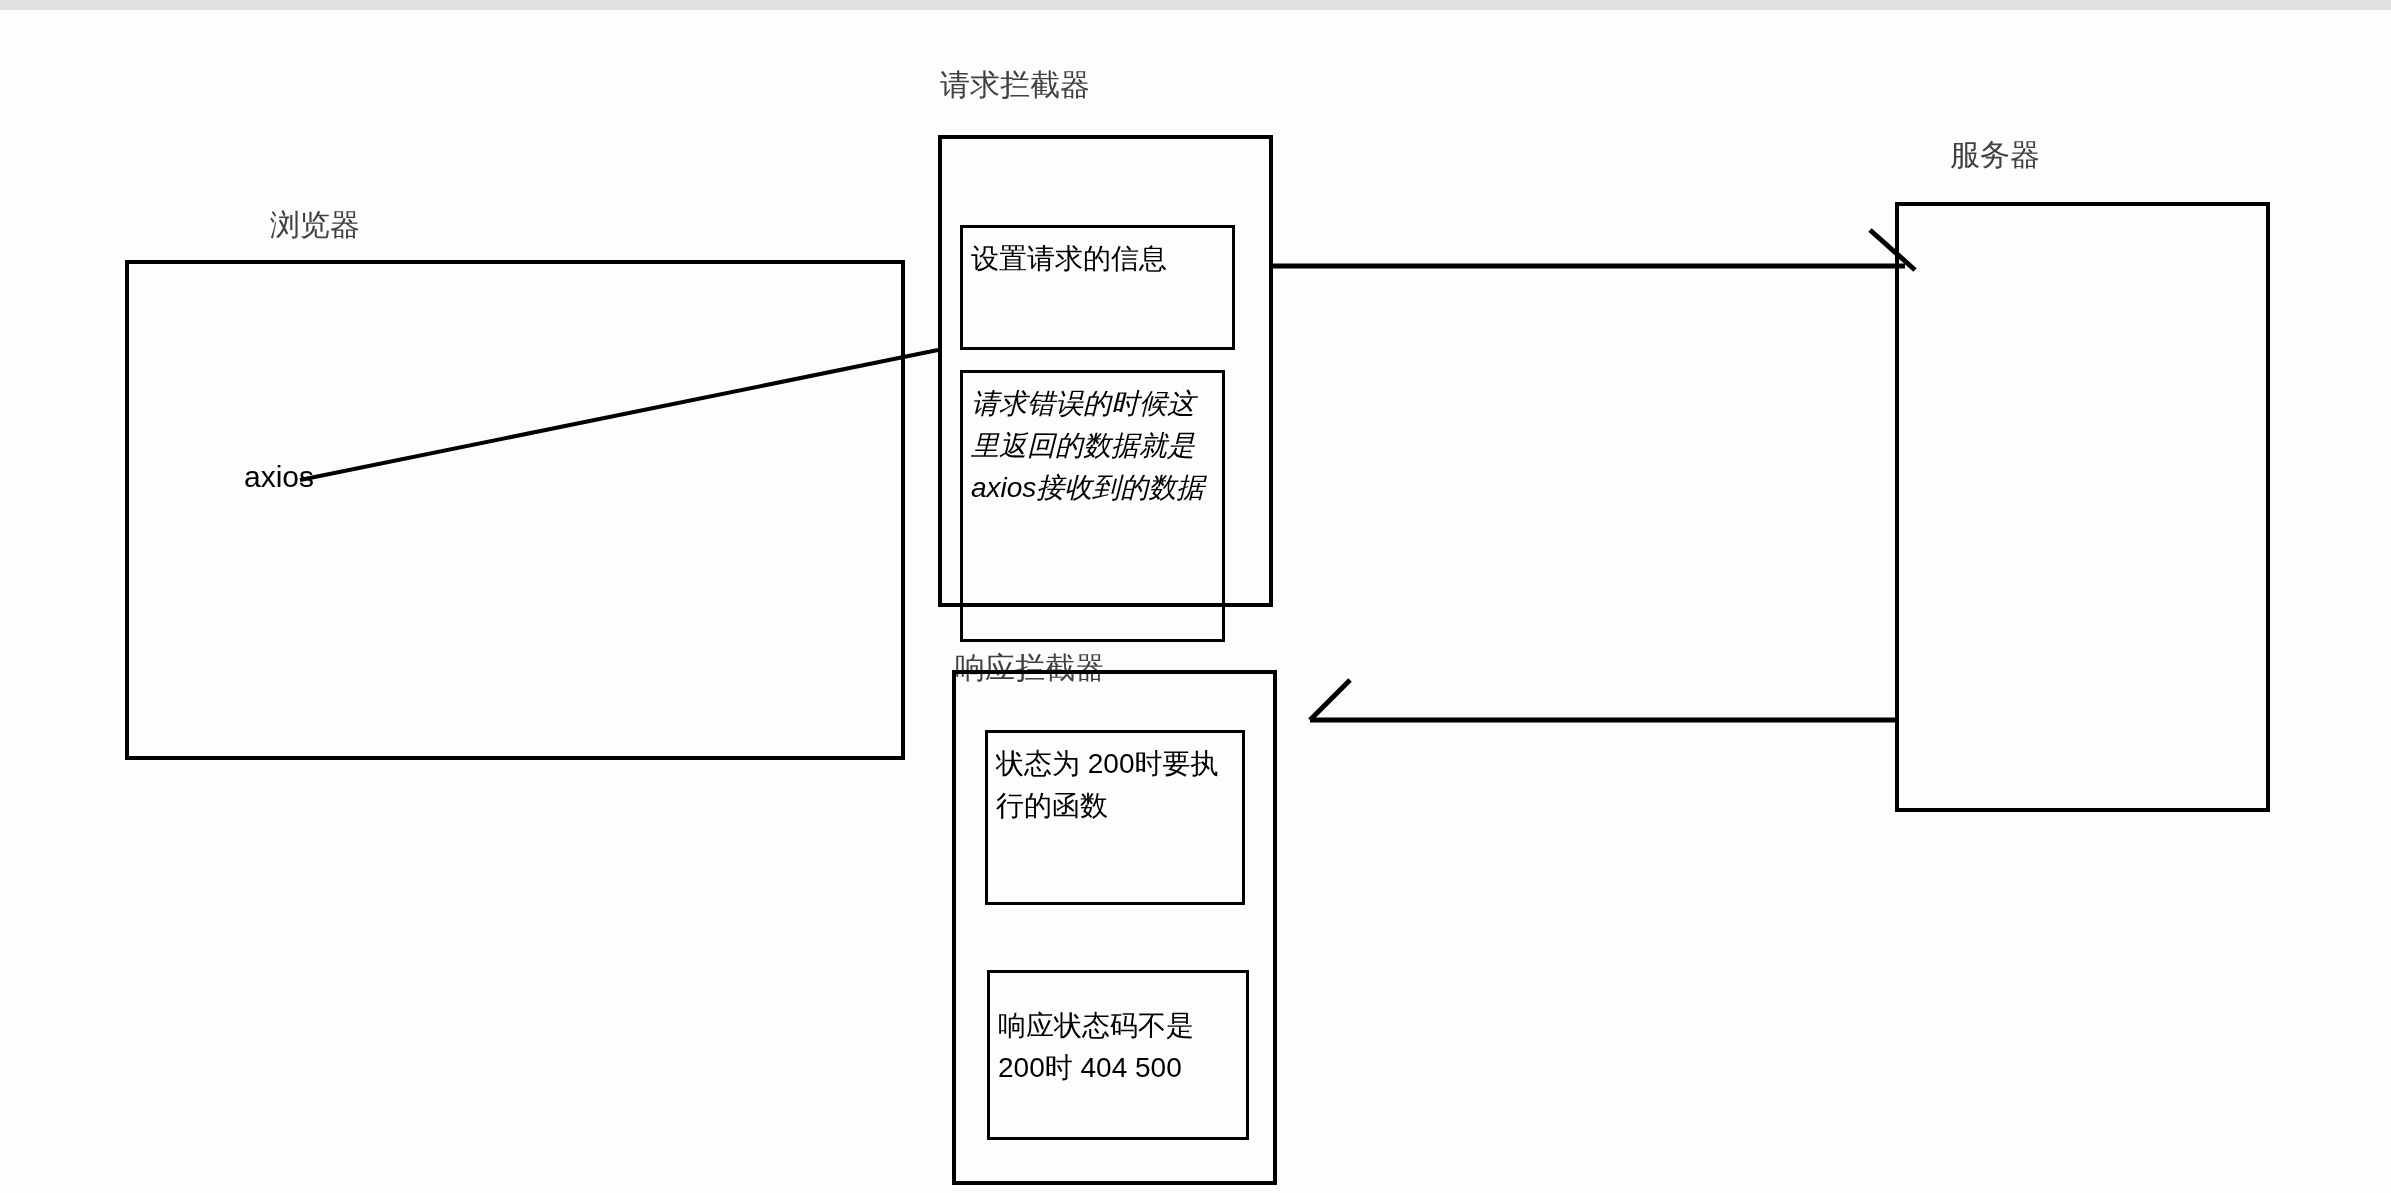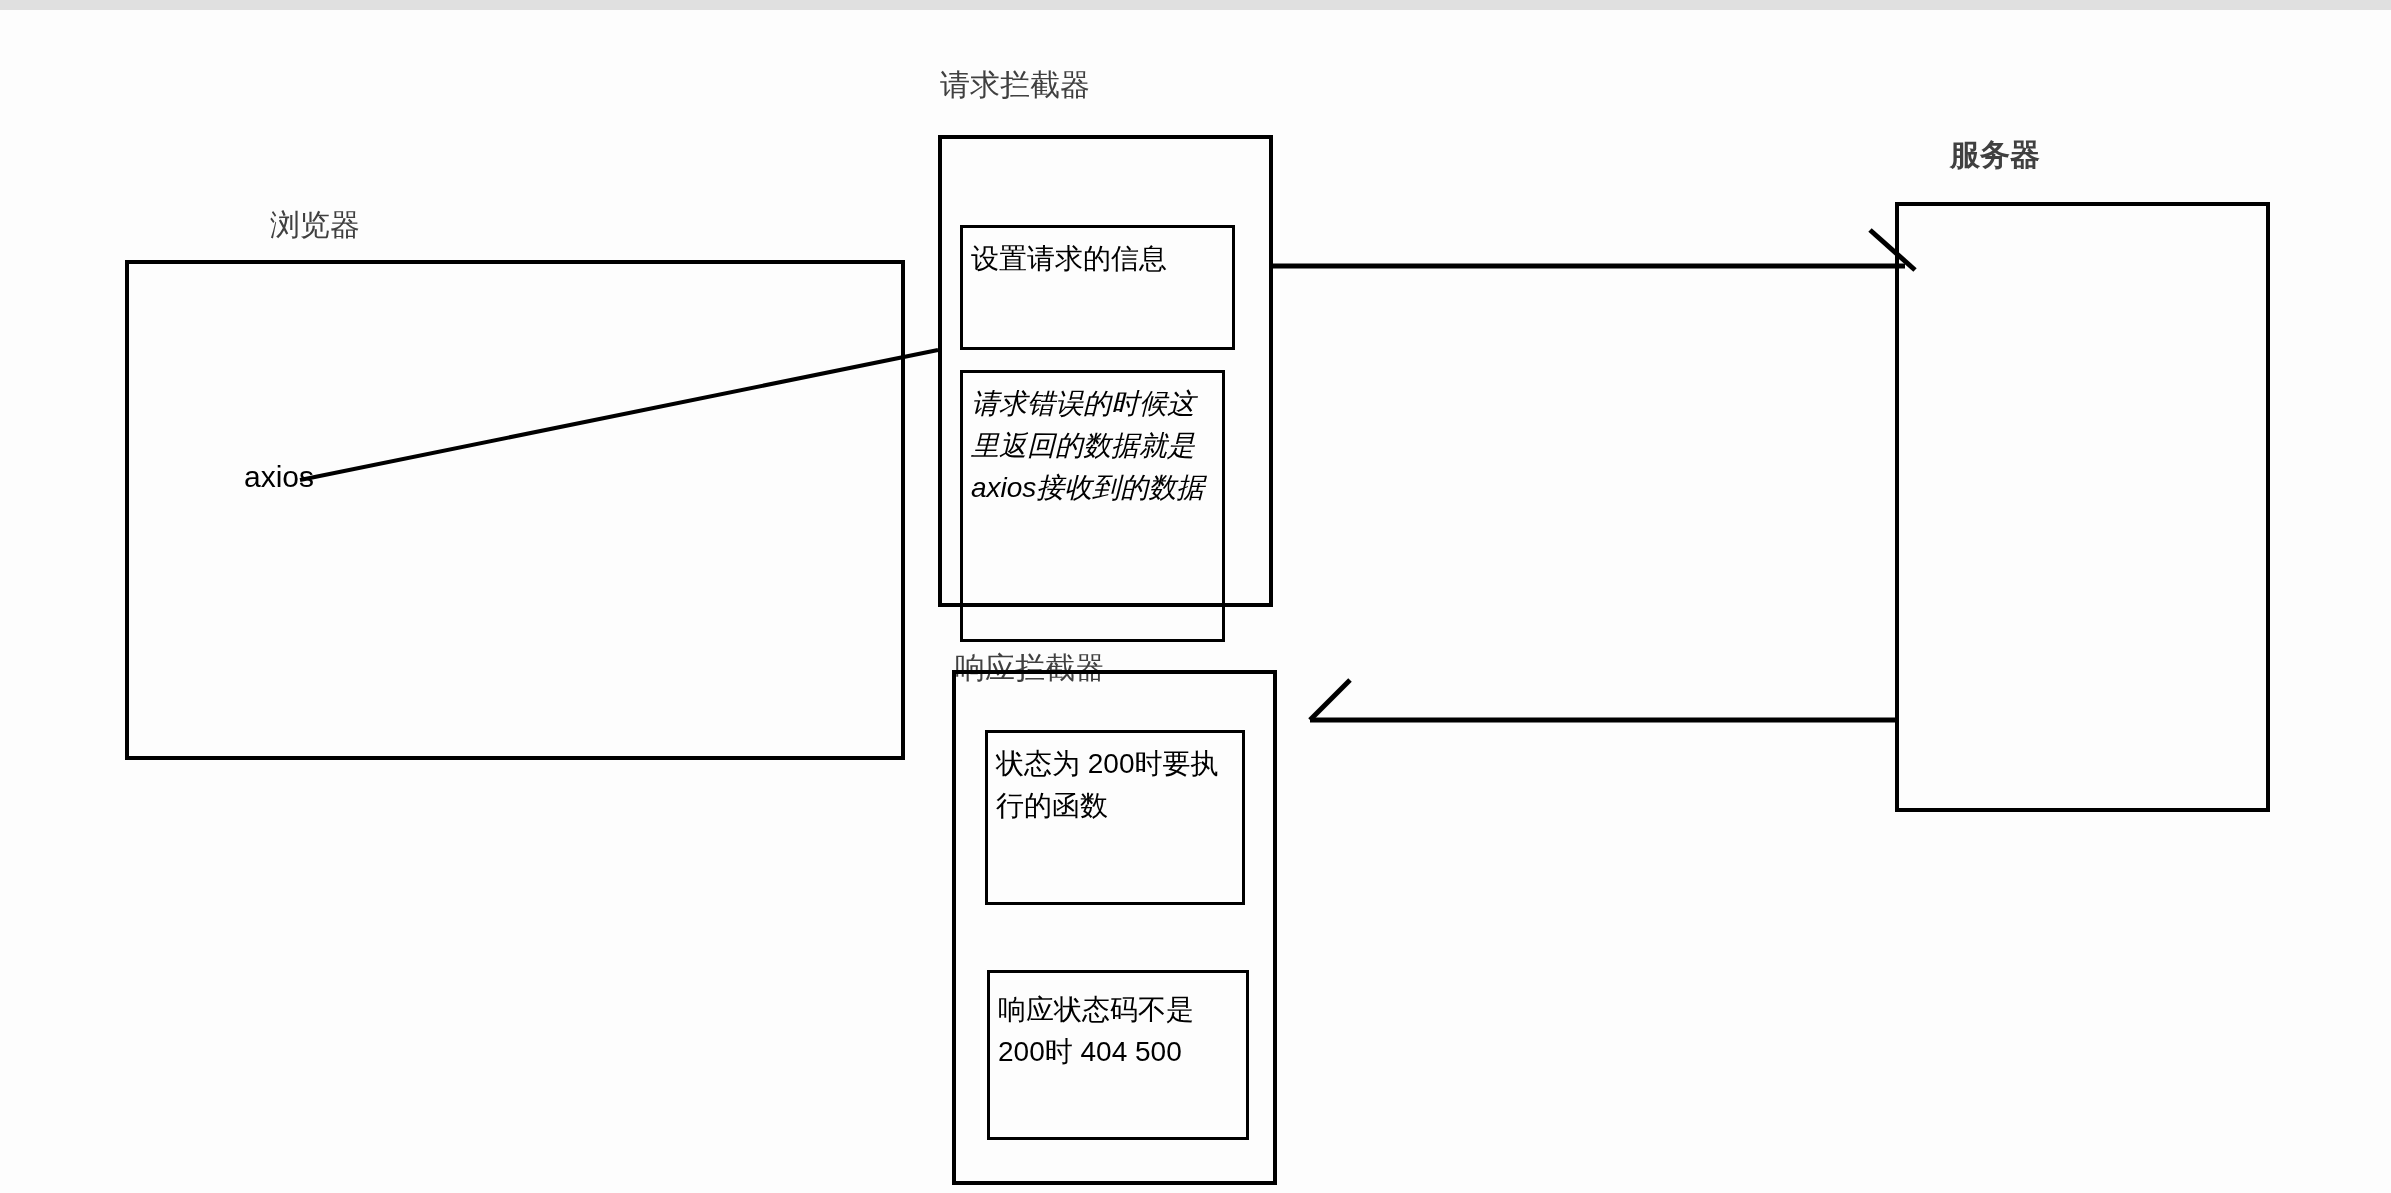--- a/index.html
+++ b/index.html
@@ -75,30 +75,30 @@
 
   <div class="inner-box" style="left:960px; top:175px; width:275px; height:125px; display:flex; align-items:flex-start;margin-top:40px;">设置请求的信息</div>
 
   <div class="inner-box" style="left:960px; top:360px; width:265px; height:272px;font-style:italic;">请求错误的时候这里返回的数据就是axios接收到的数据</div>
 
   <svg class="connector" style="left:0; top:0; width:100%; height:100%;">
     <line x1="1273" y1="256" x2="1905" y2="256" stroke="#000" stroke-width="5"></line>
     <line x1="1870" y1="220" x2="1915" y2="260" stroke="#000" stroke-width="5"></line>
   </svg>
 
-  <div class="label" style="left:1950px; top:125px;font-weight:bold;">服务器</div>
+  <div class="label" style="left:1950px; top:125px;">服务器</div>
 
   <div class="box" style="left:1895px; top:192px; width:375px; height:610px;"></div>
 
   <div class="label" style="left:955px; top:638px;">响应拦截器</div>
 
   <div class="box" style="left:952px; top:660px; width:325px; height:515px;"></div>
 
   <div class="inner-box" style="left:985px; top:720px; width:260px; height:175px;">状态为 200时要执行的函数</div>
 
-  <div class="inner-box" style="left:987px; top:960px; width:262px; height:170px; padding-top:16px;">响应状态码不是200时  404 500</div>
+  <div class="inner-box" style="left:987px; top:960px; width:262px; height:170px; padding-top:32px;">响应状态码不是200时  404 500</div>
 
   <svg class="connector" style="left:0; top:0; width:100%; height:100%;">
     <line x1="1895" y1="710" x2="1310" y2="710" stroke="#000" stroke-width="5"></line>
     <line x1="1350" y1="670" x2="1310" y2="710" stroke="#000" stroke-width="5"></line>
   </svg>
 
 </div>
 
 </body></html>

